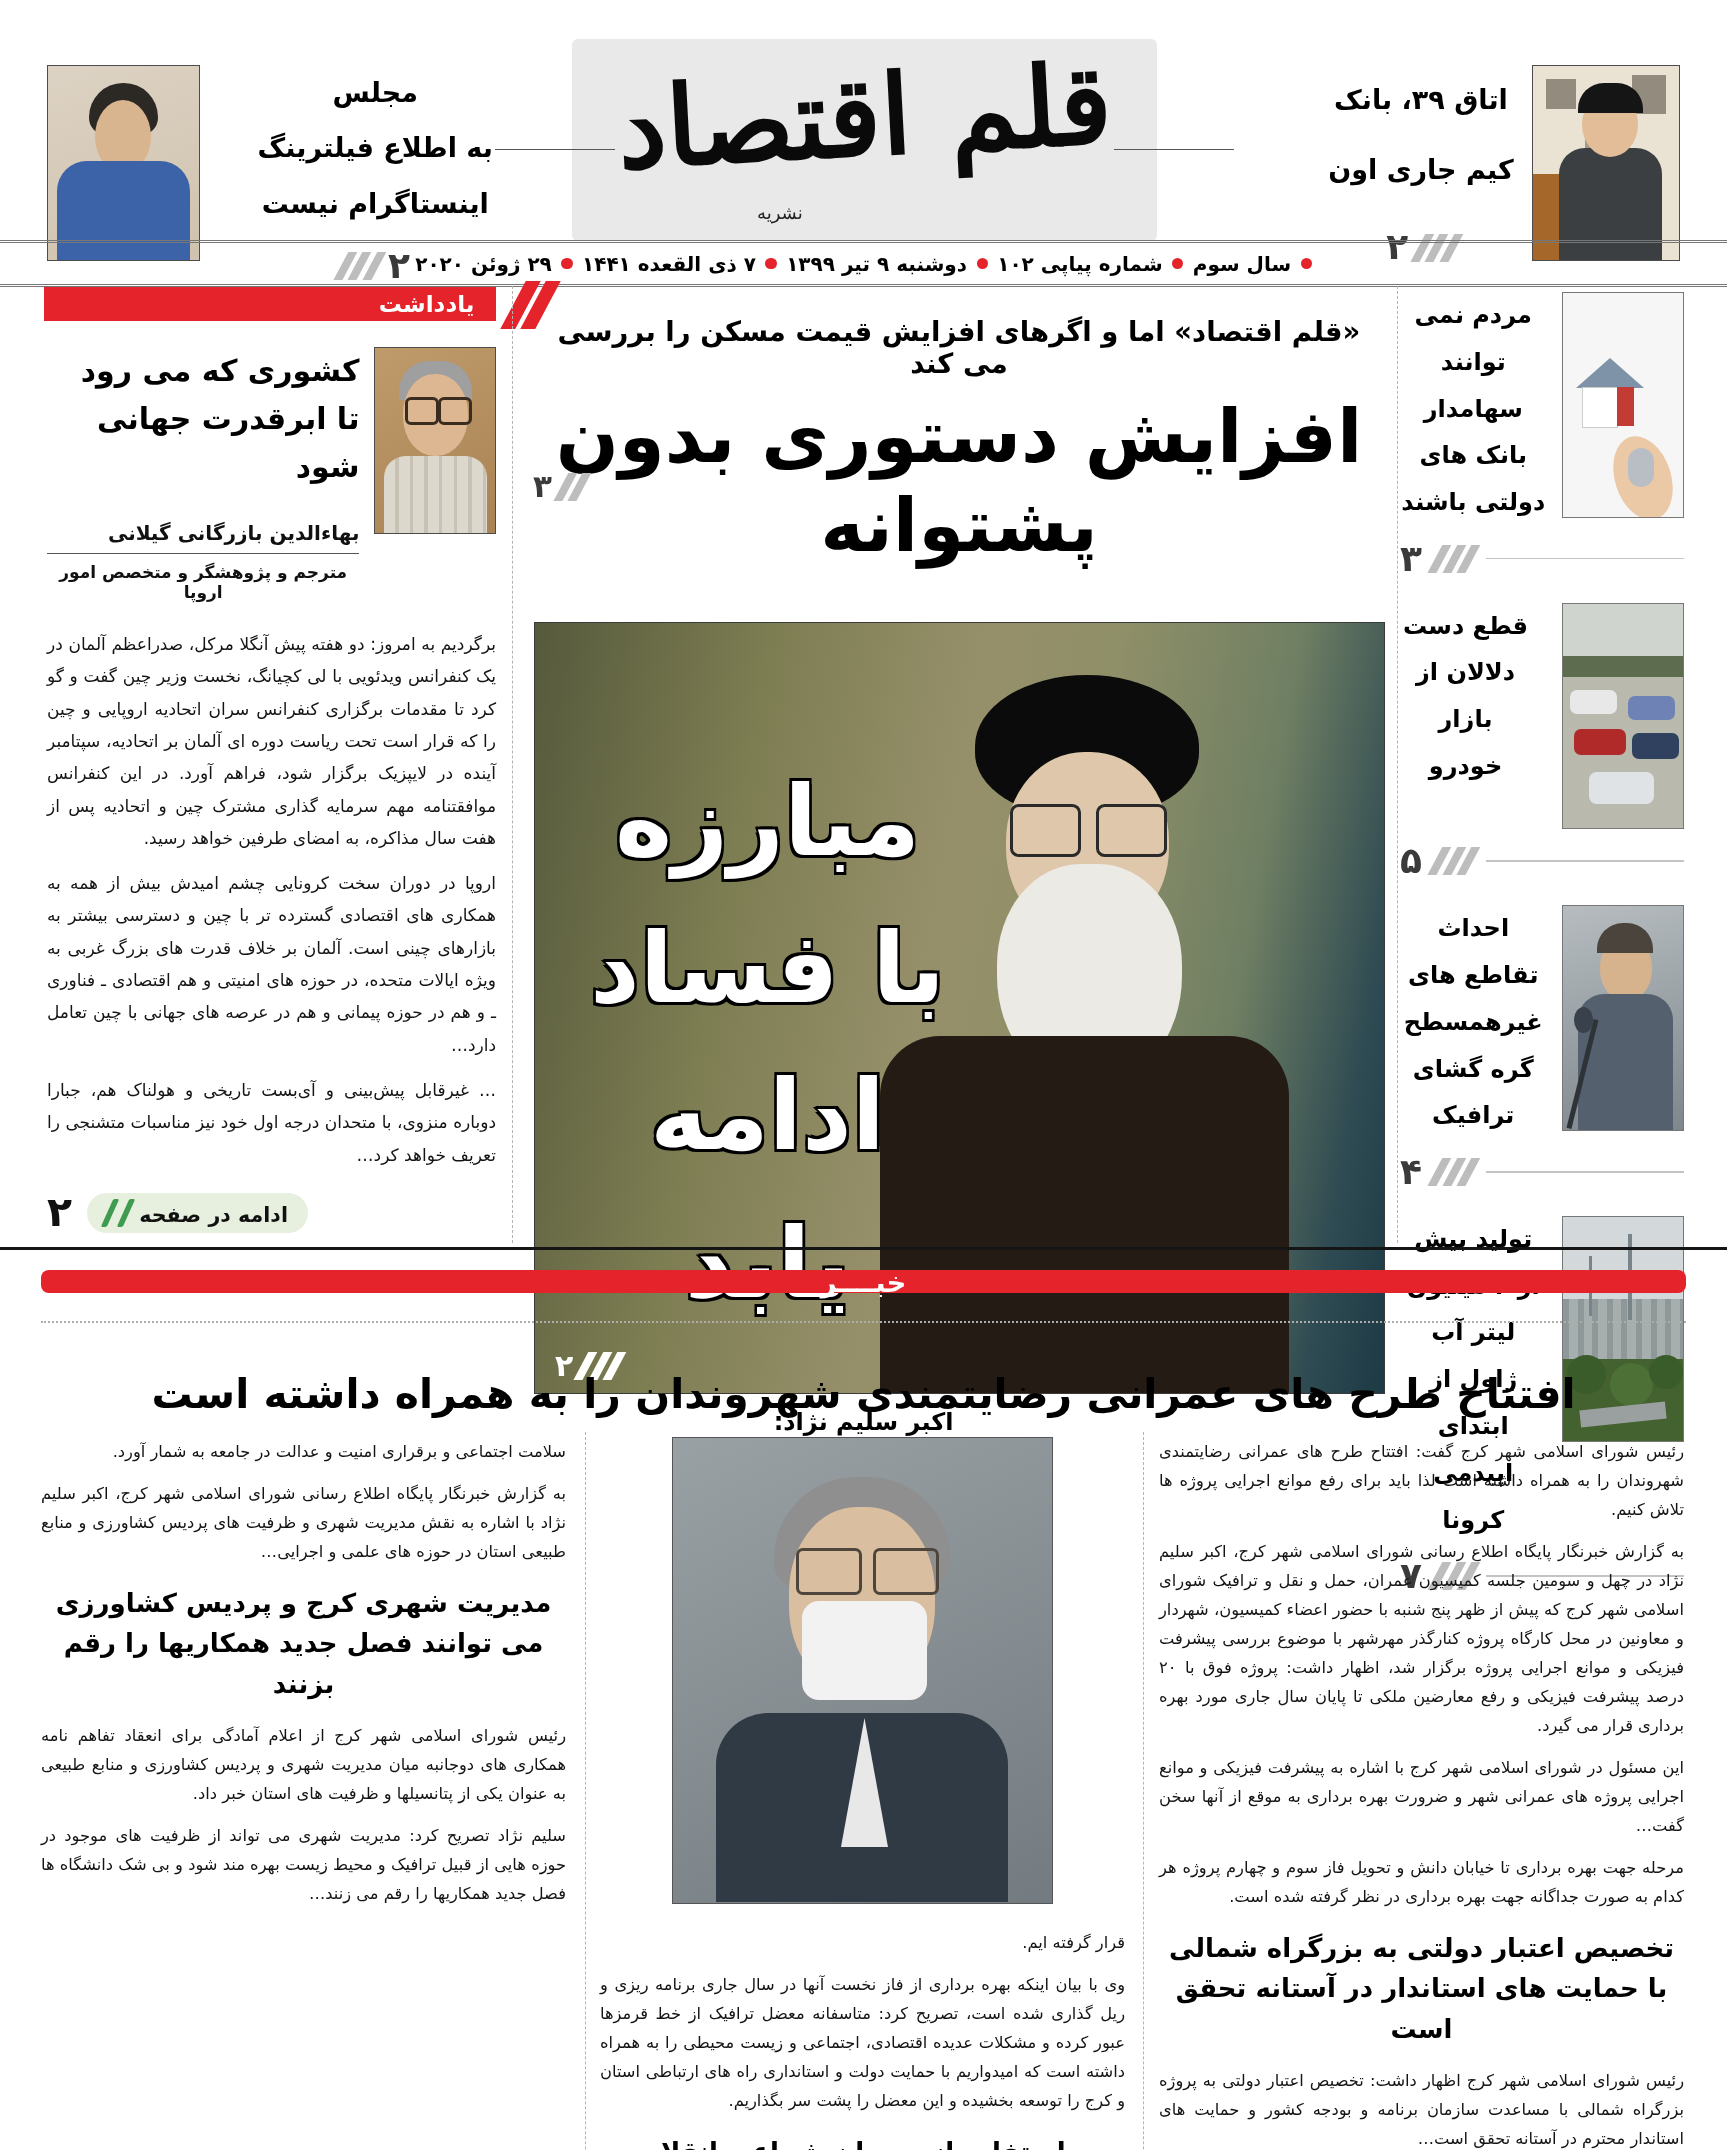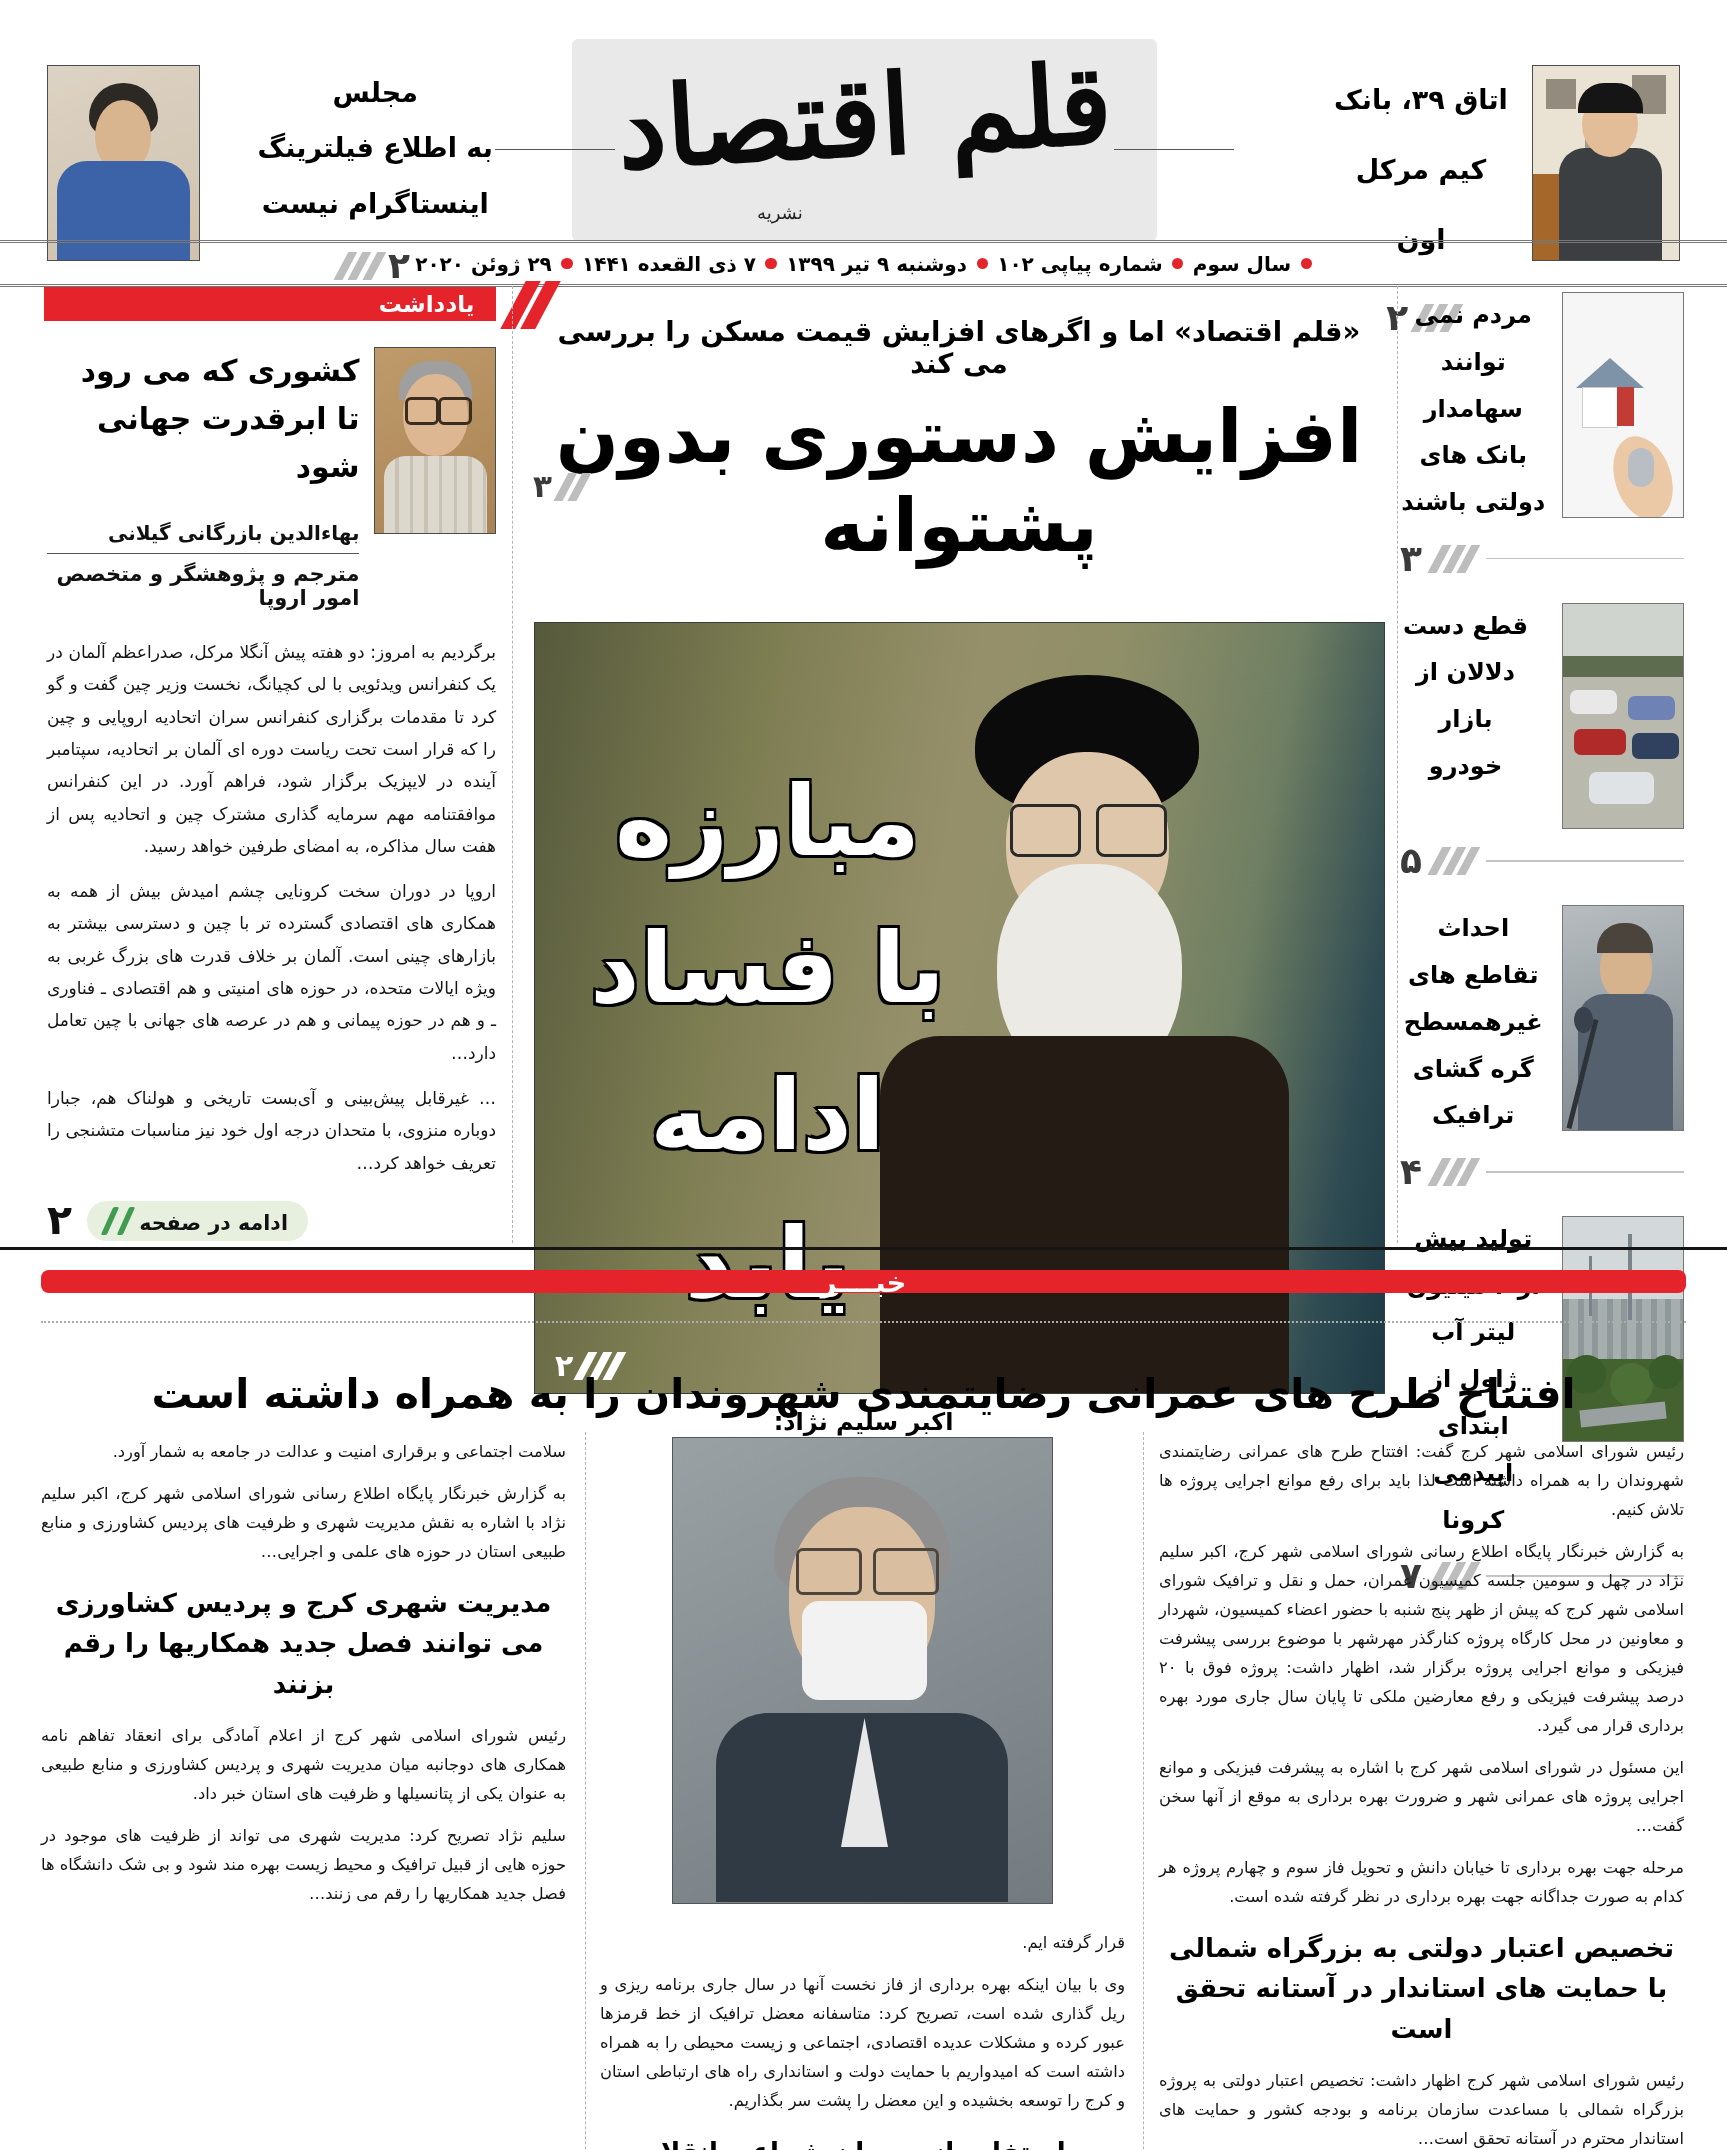--- a/index.html
+++ b/index.html
@@ -77,21 +77,21 @@
     <div class="abs ctr" style="left:0;right:0;top:13px;font-family:'DejaVu Serif','Liberation Serif',serif;font-weight:bold;font-size:110px;transform:rotate(-3deg);color:#0a0a0a;">قلم اقتصاد</div>
     <div class="abs" style="left:185px;top:163px;font-size:18px;color:#222;font-family:'DejaVu Serif','Liberation Serif',serif;">نشریه</div>
     <div class="abs" style="left:-77px;top:110px;width:120px;height:1.3px;background:#555;"></div>
     <div class="abs" style="right:-77px;top:110px;width:120px;height:1.3px;background:#555;"></div>
   </div>
 
   <div class="abs" style="right:47px;top:65px;width:353px;display:flex;gap:17px;direction:ltr;">
     <div style="flex:1;">
       <div class="teaser-title" style="line-height:2.6;">
         <div>اتاق ۳۹، بانک</div>
-        <div>کیم مرکل اون</div>
+        <div>کیم جاری اون</div>
       </div>
       <div class="marker" style="margin-top:24px;justify-content:center;gap:9.5px;">
         <span class="pagenum">۲</span>
         <div class="chevs">
             <span class="chev small"></span>
             <span class="chev small"></span>
             <span class="chev small"></span>
           </div>
       </div>
     </div>
@@ -131,21 +131,21 @@
       </div>
     </div>
     <div style="display:flex;gap:14.6px;margin-top:26px;direction:ltr;">
       <div style="flex:1;direction:rtl;">
         <div class="b" style="font-size:30px;line-height:1.6;color:#000;">
           <div>کشوری که می رود</div>
           <div>تا ابرقدرت جهانی شود</div>
         </div>
         <div class="b" style="font-size:20px;margin-top:30px;">بهاءالدین بازرگانی گیلانی</div>
         <div style="height:1.7px;background:#555;margin:7.7px 0;"></div>
-        <div class="b" style="font-size:21px;">مترجم و پژوهشگر و متخصص امور اروپا</div>
+        <div class="b" style="font-size:17px;text-align:center;">مترجم و پژوهشگر و متخصص امور اروپا</div>
       </div>
       <div class="photo" style="width:120px;height:185px;">
         <div class="ph" style="inset:0;background:linear-gradient(150deg,#bf9a6a,#a98354);"></div>
         <div class="ph" style="left:24px;top:13px;width:73px;height:39px;border-radius:30px 30px 0 0;background:#9f9f9f;"></div>
         <div class="ph" style="left:28px;top:26px;width:65px;height:82px;border-radius:48%;background:#dcb792;"></div>
         <div class="ph" style="left:30px;top:49px;width:27.5px;height:22.4px;border:3px solid #3a2d20;border-radius:6px;background:transparent;"></div>
         <div class="ph" style="left:63px;top:49px;width:27.5px;height:22.4px;border:3px solid #3a2d20;border-radius:6px;"></div>
         <div class="ph" style="left:8.6px;top:108px;width:103px;height:77px;border-radius:21.5px 21.5px 0 0;background:repeating-linear-gradient(90deg,#ddd8ce 0 11.2px,#c8c2b4 11.2px 14.6px);"></div>
       </div>
     </div>

